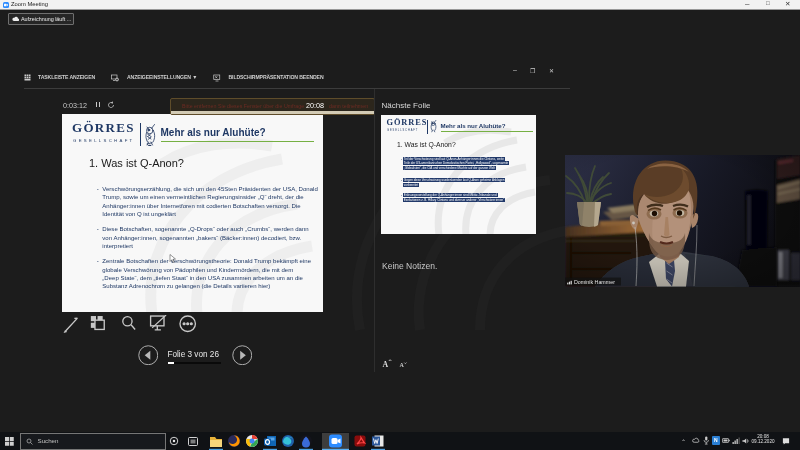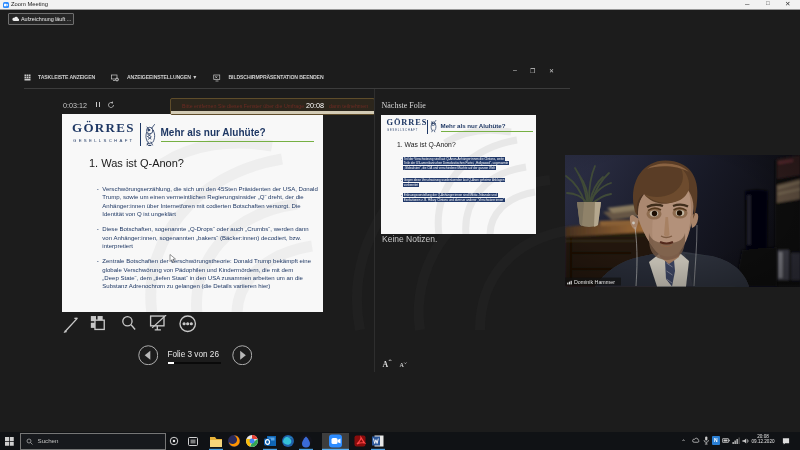--- a/index.html
+++ b/index.html
@@ -127,21 +127,21 @@
 
 <div class="abs" style="left:170px;top:97.5px;width:203px;height:15px;background:rgba(120,88,36,0.18);border:1px solid #5e4c2a;border-radius:2px;">
   <div class="abs" style="left:0;top:12px;width:100%;height:3px;background:rgba(226,217,194,0.92);"></div>
   <div class="abs" style="left:11px;top:4.2px;font-size:5.3px;color:rgba(125,44,36,0.8);white-space:nowrap;">Bitte entfernen Sie dieses Fenster über die Umfrage</div>
   <div class="abs" style="left:158px;top:4.2px;font-size:5.3px;color:rgba(125,44,36,0.8);white-space:nowrap;">dann teilnehmen</div>
 </div>
 <div class="abs" style="left:306px;top:101.2px;font-size:7.2px;color:#fff;">20:08</div>
 
 <div class="abs" style="left:374px;top:89px;width:1px;height:283px;background:#2e2e2e;"></div>
 
-<div class="abs" style="left:381.5px;top:101px;font-size:8px;color:#d8d8d8;font-family:Liberation Serif, serif;">Nächste Folie</div>
+<div class="abs" style="left:381.5px;top:101px;font-size:8px;color:#d8d8d8;">Nächste Folie</div>
 <div class="abs" style="left:380.5px;top:114.8px;width:155px;height:119.5px;background:#f8f8f8;overflow:hidden;">
   <svg class="abs" style="left:40px;top:10px;" width="130" height="110" viewBox="0 0 130 110">
     <g fill="none" stroke="#e8e8e8" stroke-width="7">
       <path d="M18 110 C 12 66, 42 24, 96 15"></path>
       <path d="M45 110 C 42 78, 63 48, 105 42"></path>
       <path d="M69 110 C 69 90, 84 72, 114 67"></path>
       <path d="M24 18 C 42 6, 66 3, 90 7"></path>
     </g>
   </svg>
   <div class="abs" style="left:6px;top:3.5px;font-family:'Liberation Serif',serif;font-weight:bold;font-size:8.4px;letter-spacing:0.9px;color:#1f3864;">GÖRRES</div>
@@ -161,21 +161,21 @@
   <div class="abs" style="left:60px;top:7px;font-size:6.2px;font-weight:bold;color:#1f3864;">Mehr als nur Aluhüte?</div>
   <div class="abs" style="left:60px;top:16.5px;width:92px;height:0.9px;background:#76b043;"></div>
   <div class="abs" style="left:16.5px;top:26px;font-size:6.8px;color:#1a1a1a;">1. Was ist Q-Anon?</div>
 
   <div class="abs" style="left:20.5px;top:42.1px;font-size:3px;line-height:4.45px;color:#fff;white-space:nowrap;">
     <div style="margin-bottom:8px;"><span style="color:#1f3864;">- </span><span style="background:#21396a;padding:0 1px;">Teil der Verschwörung sind laut Q-Anon-Anhänger:innen die Clintons, weite</span><br><span style="color:#fff0;">- </span><span style="background:#21396a;padding:0 1px;">Teile der US-amerikanischen Demokratischen Partei, „Hollywood“, sogenannte</span><br><span style="color:#fff0;">- </span><span style="background:#21396a;padding:0 1px;">„Globalisten“, die CIA und verschiedene Mächte auf der ganzen Welt</span></div>
     <div style="margin-bottom:6.1px;"><span style="color:#1f3864;">- </span><span style="background:#21396a;padding:0 1px;">Gegen diese Verschwörung wurden/werden laut Q-Anon geheime Anklagen</span><br><span style="color:#fff0;">- </span><span style="background:#21396a;padding:0 1px;">vorbereitet</span></div>
     <div><span style="color:#1f3864;">- </span><span style="background:#21396a;padding:0 1px;">Erlösungsvorstellung der Q-Anhänger:innen sind Militär-Tribunale und</span><br><span style="color:#fff0;">- </span><span style="background:#21396a;padding:0 1px;">Exekutionen z. B. Hillary Clintons und diverser anderer „Verschwörer:innen“</span></div>
   </div>
 </div>
-<div class="abs" style="left:382px;top:234px;font-size:8.5px;color:#c8c8c8;">Keine Notizen.</div>
+<div class="abs" style="left:382px;top:261px;font-size:8.5px;color:#c8c8c8;">Keine Notizen.</div>
 
 <svg class="abs" style="left:61.5px;top:314.5px;" width="136" height="19.6" viewBox="0 0 264 38">
   <g fill="none" stroke="#c8c8c8" stroke-width="2.6">
 
     <path d="M7 31 L30 6 M30 6 l-6 0.5"></path>
       <path d="M3 35 L10 33 L6 29 Z" fill="#c8c8c8" stroke="none"></path>
 
     <g transform="translate(56,0)">
         <rect x="0" y="2" width="10" height="10" fill="#c8c8c8" stroke="none"></rect>
         <rect x="13" y="2" width="10" height="10" fill="#c8c8c8" stroke="none"></rect>

